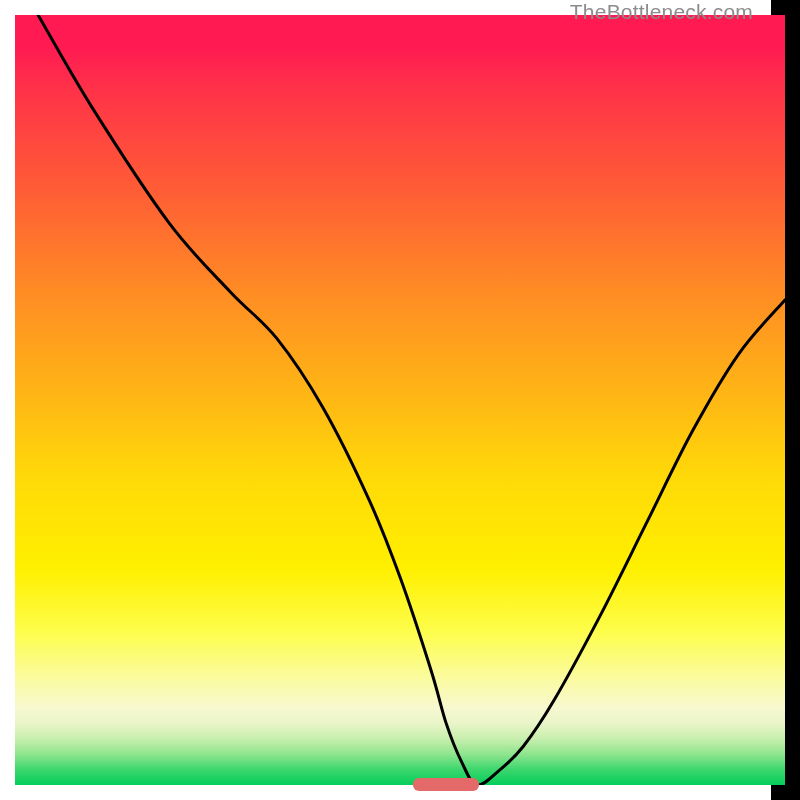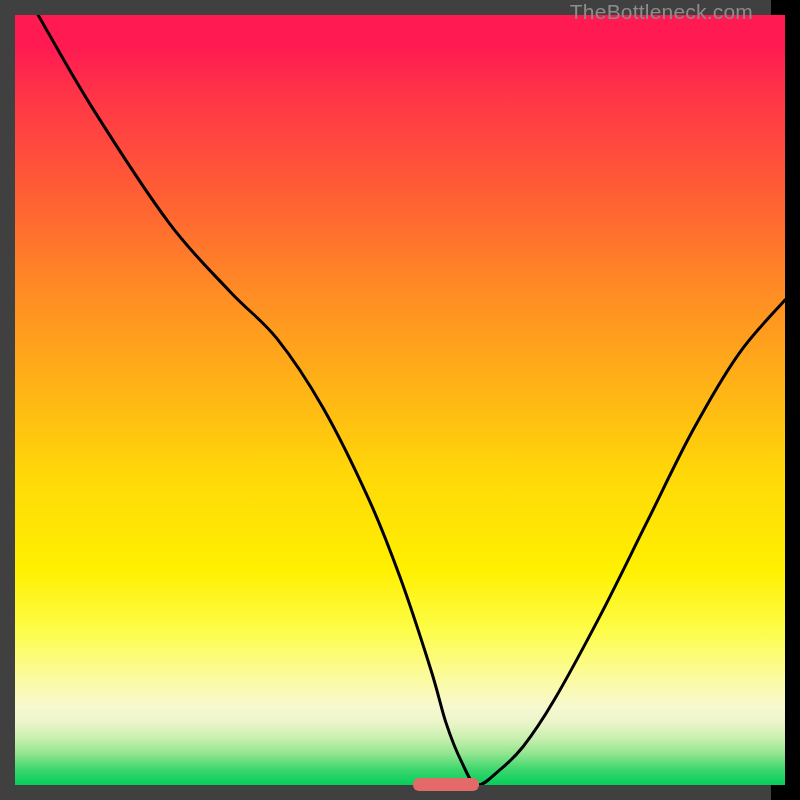--- a/index.html
+++ b/index.html
@@ -7,21 +7,21 @@
     padding: 0;
     width: 800px;
     height: 800px;
     background: #000;
     overflow: hidden;
   }
   .frame {
     position: relative;
     width: 771px;
     height: 800px;
-    background: #404040;
+    background: #ffffff;
   }
   .plot-area {
     position: absolute;
     left: 15px;
     top: 15px;
     width: 770px;
     height: 770px;
     background: linear-gradient(to bottom,
       #ff1a52 0%,
       #ff1a52 4%,

